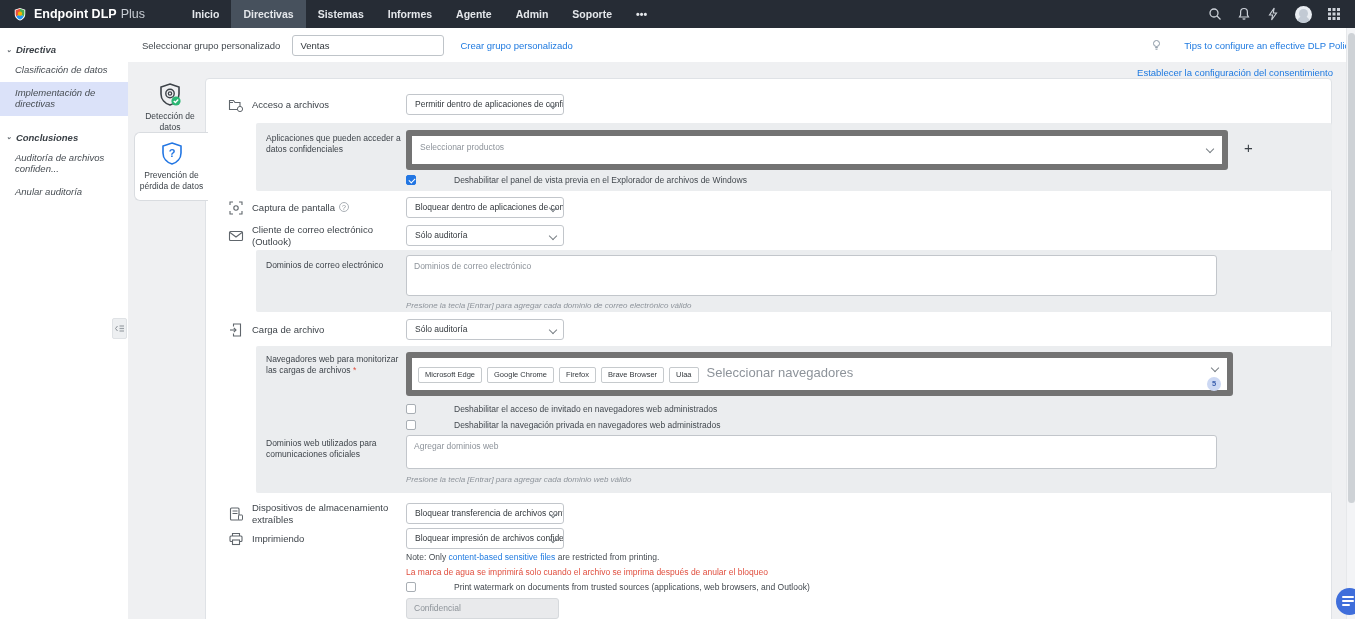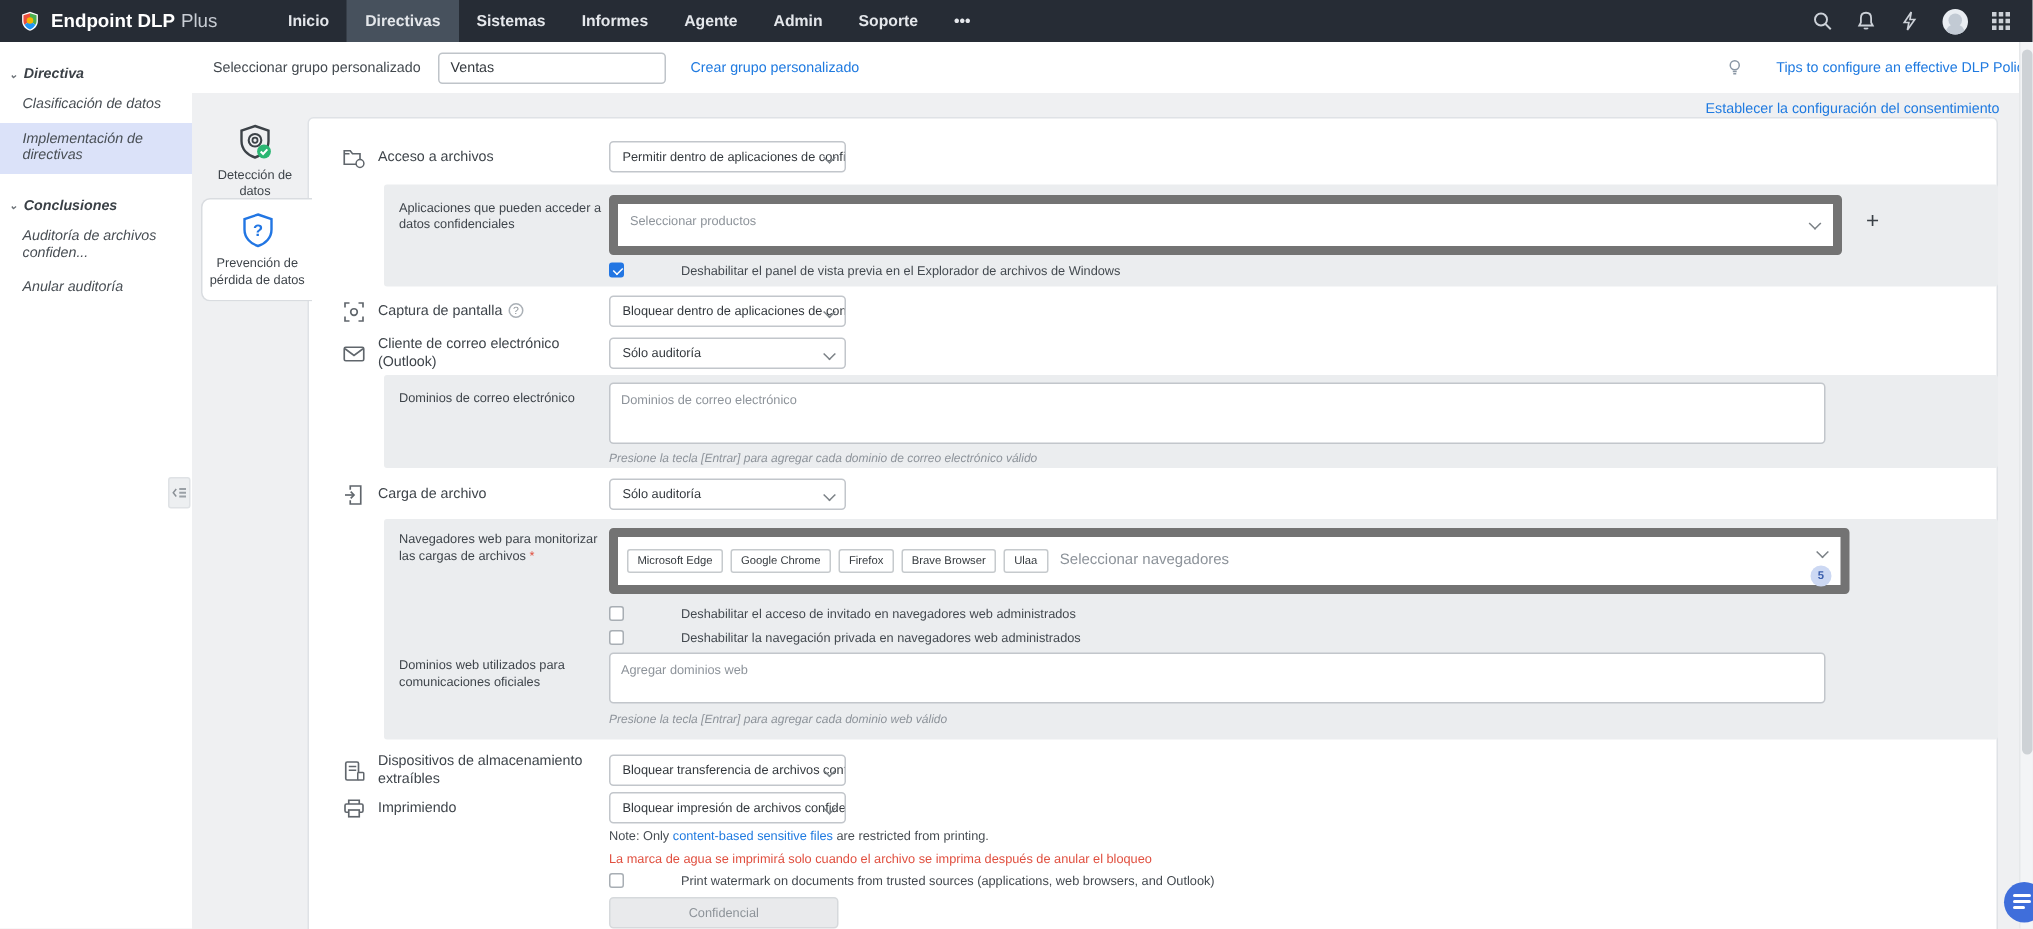--- a/index.html
+++ b/index.html
@@ -76,35 +76,35 @@
   .plus-btn{position:absolute;left:988px;top:17px;font-size:15px;color:#3a4046;cursor:pointer;line-height:1;}
   .cbx-row{position:absolute;display:flex;align-items:center;gap:6px;}
   .cbx{width:10px;height:10px;border:1px solid #a8aeb4;border-radius:2px;background:#fff;flex:none;
     position:relative;cursor:pointer;}
   .cbx.checked{background:#2276e3;border-color:#2276e3;}
   .cbx.checked::after{content:"";position:absolute;left:2px;top:2px;width:5px;height:3px;
     border-left:1.5px solid #fff;border-bottom:1.5px solid #fff;transform:rotate(-45deg);}
   .cbx-label{font-size:8.5px;color:#43494f;margin-left:32px;}
   .chip{display:inline-block;border:1px solid #c6cacd;background:#fff;font-size:7.5px;color:#33383d;
     padding:2.5px 6px;margin:0 5px 0 0;border-radius:2px;white-space:nowrap;}
-  .ms-placeholder{font-size:10px;color:#8d939a;margin-left:3px;}
+  .ms-placeholder{font-size:13px;color:#8d939a;margin-left:3px;}
   textarea.ta{position:absolute;left:150px;width:811px;background:#fff;border:1px solid #c2c6cb;
     border-radius:3px;resize:none;font-size:8.5px;color:#33383d;padding:5px 7px;
     font-family:"Liberation Sans",sans-serif;}
   textarea.ta::placeholder{color:#8d939a;}
   .hint{position:absolute;left:150px;font-size:8px;color:#8d939a;font-style:italic;}
   .req{color:#e04f3f;}
   
   .note{position:absolute;left:200px;top:473px;font-size:8.5px;color:#474d53;}
   .note a{color:#1f7ae0;text-decoration:none;cursor:pointer;}
   .warning{position:absolute;left:200px;top:488px;font-size:8.5px;color:#e04f3f;}
   .wm-cbx{left:200px;top:503px;}
   .wm-input{position:absolute;left:200px;top:519px;width:153px;height:21px;background:#e9eaec;
     border:1px solid #d6d9dc;border-radius:3px;font-size:8.5px;color:#8d9399;line-height:19px;
-    padding:0 7px;text-align:center;}
+    padding:0 7px;}
   
   .scrollbar{position:absolute;right:0;top:28px;bottom:0;width:9px;background:#f3f4f6;
     border-left:1px solid #e6e8ea;z-index:40;}
   .scroll-thumb{position:absolute;left:1px;top:5px;width:7px;height:470px;background:#ced2d6;
     border-radius:4px;cursor:pointer;}
   .chat-bubble{position:absolute;left:1336px;top:588px;width:27px;height:27px;border-radius:50%;
     background:#3f6edb;z-index:50;cursor:pointer;}
   .chat-bubble i{position:absolute;left:6px;width:12px;height:1.6px;background:#fff;border-radius:1px;}
   .chat-bubble i:nth-child(1){top:8px;}
   .chat-bubble i:nth-child(2){top:12px;}

